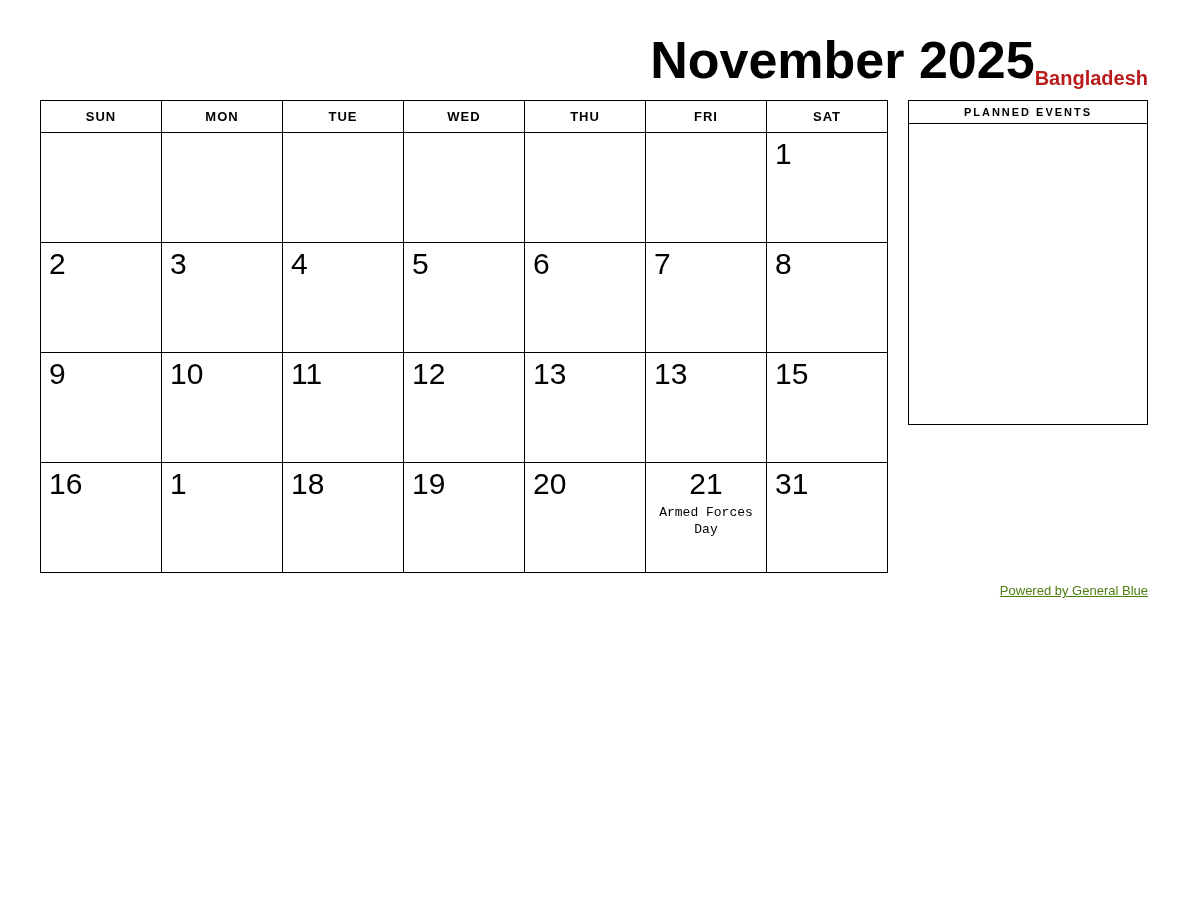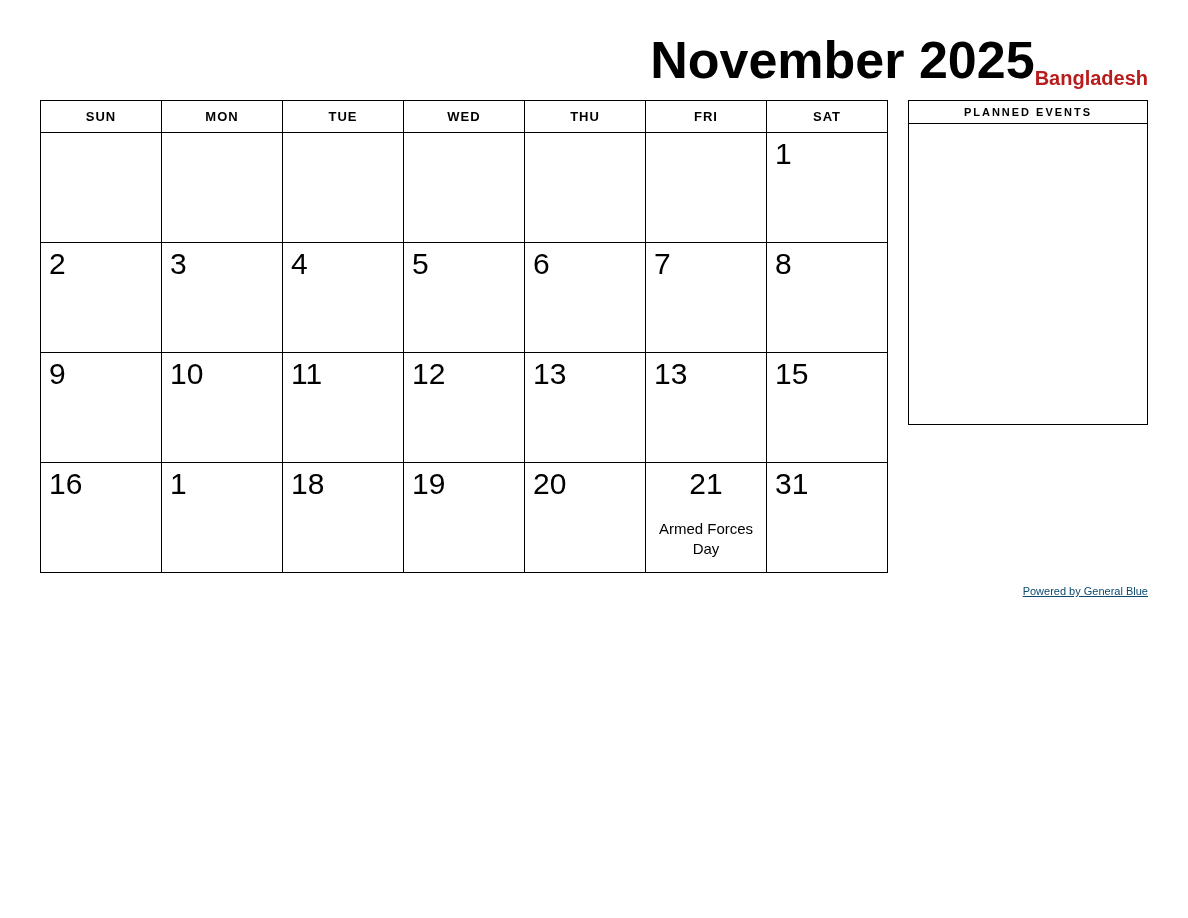--- a/index.html
+++ b/index.html
@@ -56,25 +56,26 @@
       padding: 6px 8px;
       position: relative;
     }
     .day-number {
       font-size: 30px;
       font-weight: normal;
       color: #000;
       line-height: 1;
     }
     .day-event {
-      font-size: 15px;
-      color: #000;
-      text-align: center;
-      margin-top: 20px;
+      font-size: 13px;
+      color: #000;
+      text-align: center;
+      margin-top: 6px;
       line-height: 1.3;
+      font-family: Liberation Mono, monospace;
     }
     .td-with-event {
       text-align: center;
     }
     .empty-cell {
       background: #fff;
     }
     .sidebar {
       width: 240px;
       display: flex;
@@ -103,22 +104,22 @@
     }
     .sidebar-gap {
       height: 18px;
     }
     .footer {
       text-align: right;
       margin-top: 8px;
       padding-right: 0;
     }
     .footer a {
-      font-size: 11px;
-      color: #0c4a6e;
+      font-size: 13px;
+      color: #4d7c0f;
       text-decoration: underline;
     }
   </style>
 </head>
 <body>
 
 <div class="header">
   <div class="month-title">November 2025</div>
   <div class="country-title">Bangladesh</div>
 </div>

